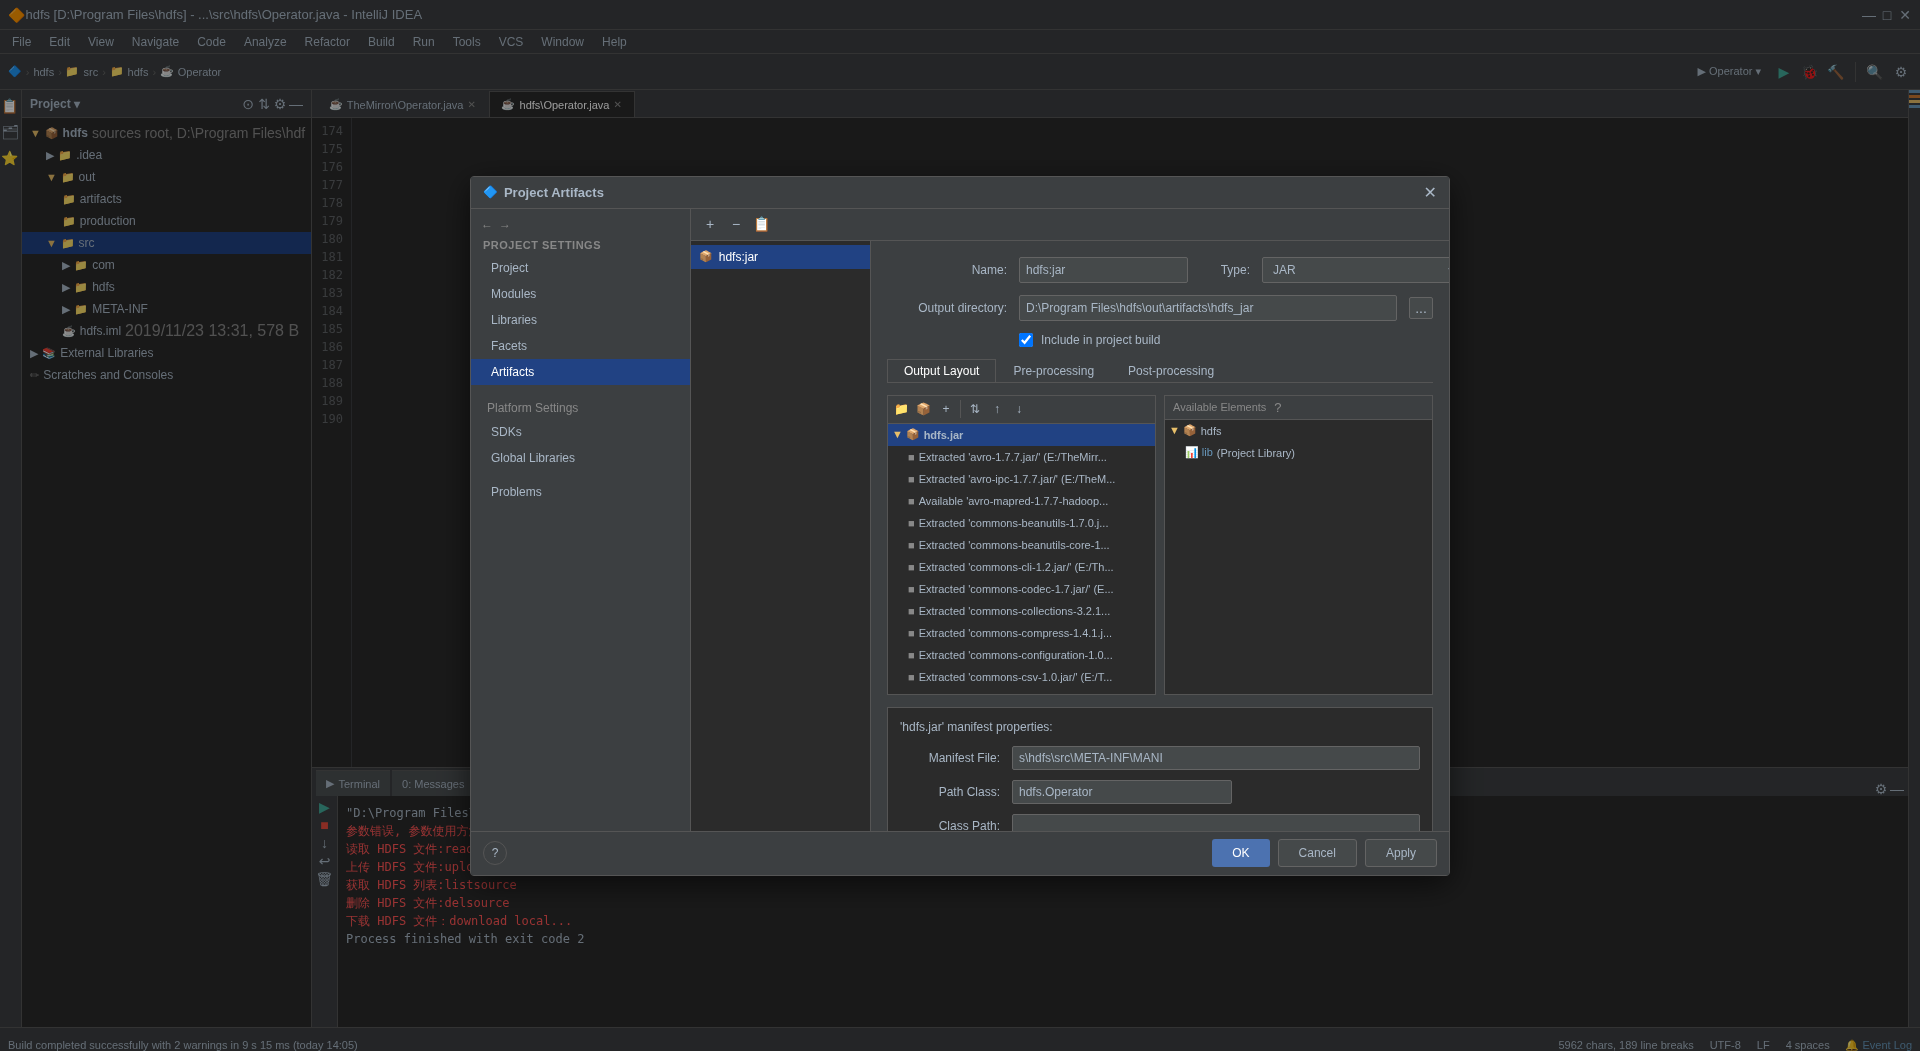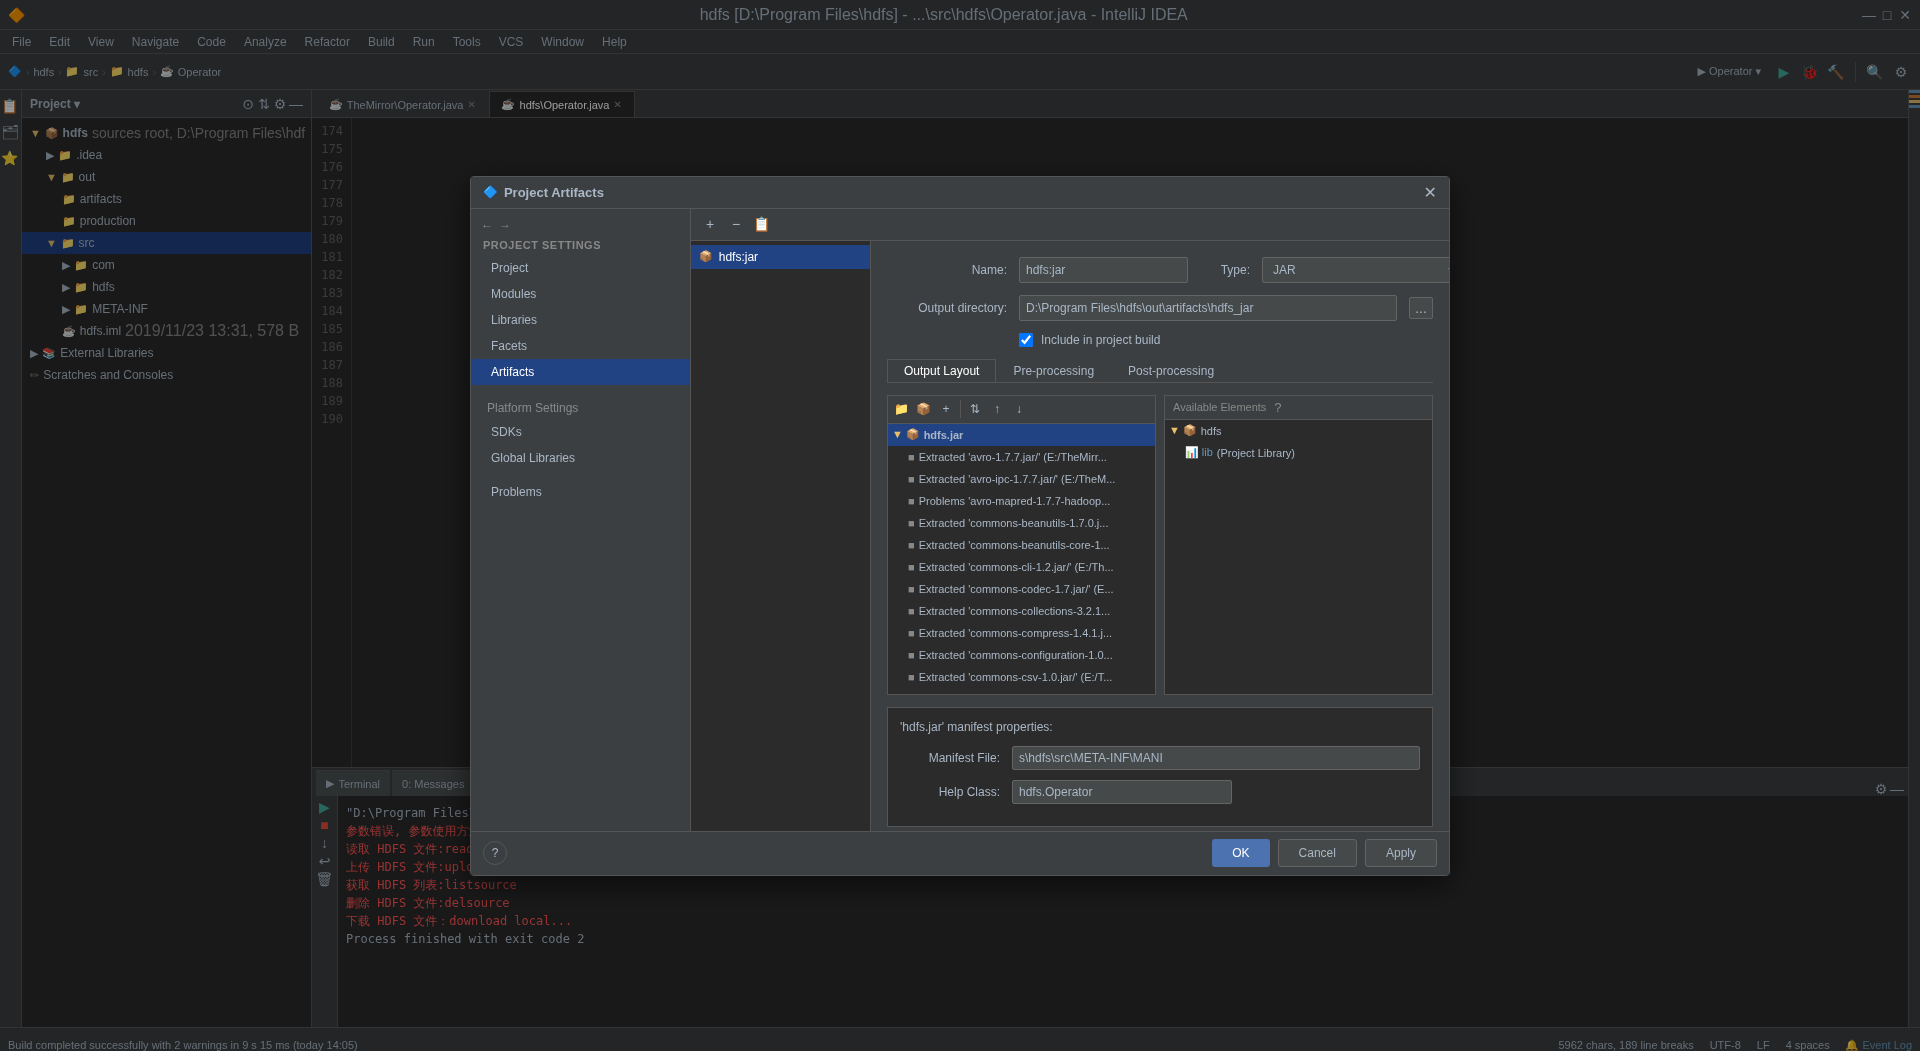--- a/index.html
+++ b/index.html
@@ -9,21 +9,21 @@
     .title-bar {
       height: 30px;
       background: #3c3f41;
       display: flex;
       align-items: center;
       justify-content: space-between;
       padding: 0 8px;
       border-bottom: 1px solid #555;
     }
     .title-bar-left { display: flex; align-items: center; gap: 6px; }
-    .title-bar-center { font-size: 16px; color: #a9b7c6; flex: 1; text-align: center; }
+    .title-bar-center { font-size: 13px; color: #a9b7c6; flex: 1; }
     .title-bar-right { display: flex; align-items: center; gap: 4px; }
     .title-btn { width: 14px; height: 14px; border: none; background: transparent; color: #a9b7c6; cursor: pointer; font-size: 14px; display: flex; align-items: center; justify-content: center; }
 
     
     .menu-bar {
       height: 24px;
       background: #3c3f41;
       display: flex;
       align-items: center;
       padding: 0 4px;
@@ -944,21 +944,21 @@
                 <div class="panel-item" style="padding-left:20px;">
                   <span style="color:#888;margin-right:4px;">■</span>
                   <span>Extracted 'avro-1.7.7.jar/' (E:/TheMirr...</span>
                 </div>
                 <div class="panel-item" style="padding-left:20px;">
                   <span style="color:#888;margin-right:4px;">■</span>
                   <span>Extracted 'avro-ipc-1.7.7.jar/' (E:/TheM...</span>
                 </div>
                 <div class="panel-item" style="padding-left:20px;">
                   <span style="color:#888;margin-right:4px;">■</span>
-                  <span>Problems 'avro-mapred-1.7.7-hadoop...</span>
+                  <span>Available 'avro-mapred-1.7.7-hadoop...</span>
                 </div>
                 <div class="panel-item" style="padding-left:20px;">
                   <span style="color:#888;margin-right:4px;">■</span>
                   <span>Extracted 'commons-beanutils-1.7.0.j...</span>
                 </div>
                 <div class="panel-item" style="padding-left:20px;">
                   <span style="color:#888;margin-right:4px;">■</span>
                   <span>Extracted 'commons-beanutils-core-1...</span>
                 </div>
                 <div class="panel-item" style="padding-left:20px;">
@@ -1009,22 +1009,26 @@
               </div>
             </div>
 
             <div class="manifest-section">
               <div class="manifest-title">'hdfs.jar' manifest properties:</div>
               <div class="manifest-row">
                 <span class="manifest-label">Manifest File:</span>
                 <input class="manifest-input" value="s\hdfs\src\META-INF\MANI" style="">
               </div>
               <div class="manifest-row">
-                <span class="manifest-label">Help Class:</span>
+                <span class="manifest-label">Path Class:</span>
                 <input class="manifest-input-wide" value="hdfs.Operator" style="">
+              </div>
+              <div class="manifest-row">
+                <span class="manifest-label">Class Path:</span>
+                <input class="manifest-classpath" value="" style="">
               </div>
 
             </div>
           </div>
         </div>
       </div>
     </div>
 
     <div class="modal-footer">
       <div class="modal-footer-left">

